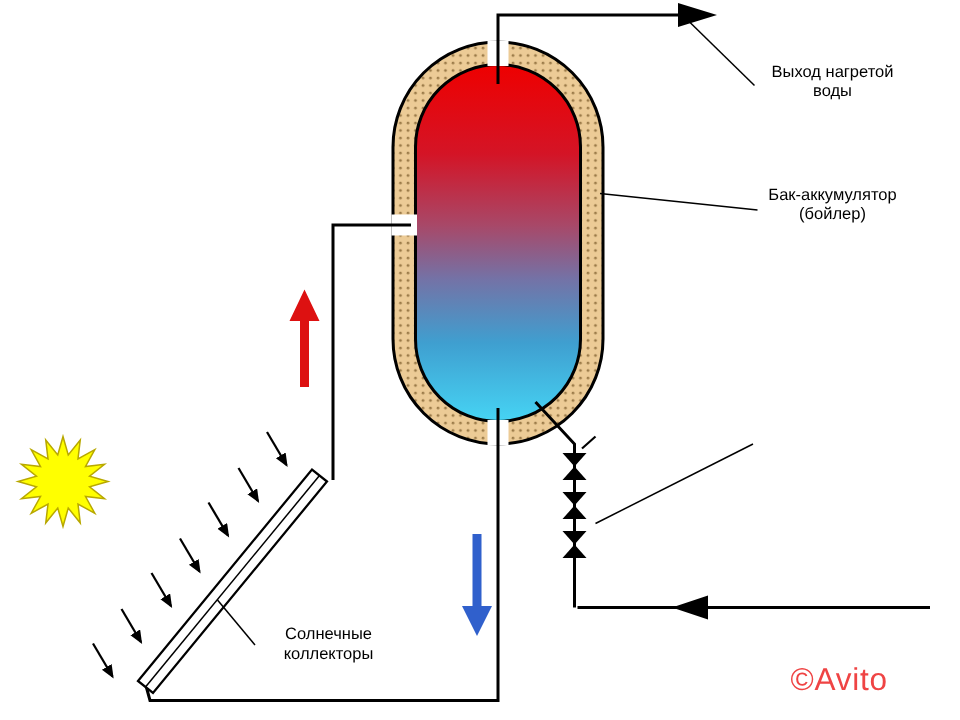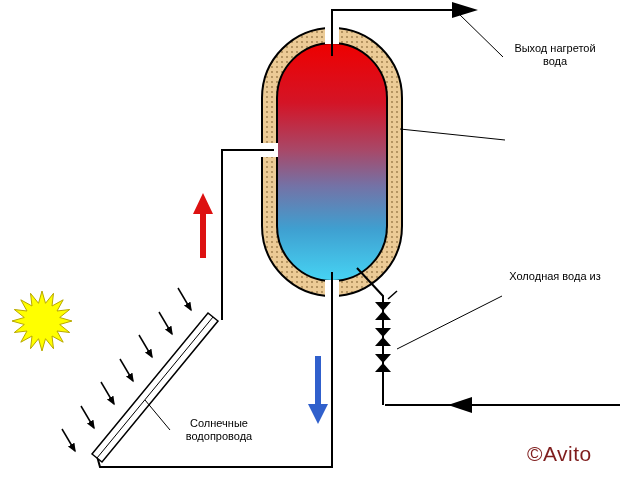--- a/index.html
+++ b/index.html
@@ -5,21 +5,21 @@
   html,body{margin:0;padding:0;background:#fff;}
   #stage{position:relative;width:640px;height:480px;background:#ffffff;overflow:hidden;
          font-family:"Liberation Sans",sans-serif;}
   #diagram-svg{position:absolute;left:0;top:0;}
   .label{position:absolute;font-size:11px;line-height:13px;text-align:center;color:#000;}
   .label span{display:block;}
   #outlet-label{left:480px;top:42px;width:150px;}
   #boiler-label{left:480px;top:124px;width:150px;}
   #cold-label{left:477px;top:270px;width:156px;}
   #collector-label{left:172px;top:417px;width:94px;}
-  #watermark{position:absolute;left:527px;top:442px;font-size:21px;color:#7f1d1d;letter-spacing:0.5px;}
+  #watermark{position:absolute;left:527px;top:442px;font-size:21px;color:#ef4444;letter-spacing:0.5px;}
 </style>
 </head>
 <body>
 
 <div id="stage">
 
   <svg id="diagram-svg" width="640" height="480" viewBox="0 0 640 480">
     <defs>
       <linearGradient id="tankGrad" x1="0" y1="0" x2="0" y2="1">
         <stop offset="0" stop-color="#ee0000"></stop>
@@ -87,24 +87,27 @@
     </g>
 
     <line x1="503" y1="57" x2="458" y2="13" stroke="#000" stroke-width="1"></line>
     <line x1="505" y1="140" x2="400" y2="129" stroke="#000" stroke-width="1"></line>
     <line x1="502" y1="296" x2="397" y2="349" stroke="#000" stroke-width="1"></line>
     <line x1="170" y1="430" x2="145" y2="400" stroke="#000" stroke-width="1"></line>
   </svg>
 
   <div class="label" id="outlet-label">
     <span>Выход нагретой</span>
-    <span>вода</span>
+    <span>воды</span>
+  </div>
+  <div class="label" id="boiler-label">
+    <span>Бак-аккумулятор</span>
+    <span>(бойлер)</span>
   </div>
   <div class="label" id="cold-label">
-    <span>Холодная вода из</span>
   </div>
   <div class="label" id="collector-label">
     <span>Солнечные</span>
-    <span>водопровода</span>
+    <span>коллекторы</span>
   </div>
 
   <div id="watermark">©Avito</div>
 </div>
 
 </body></html>

